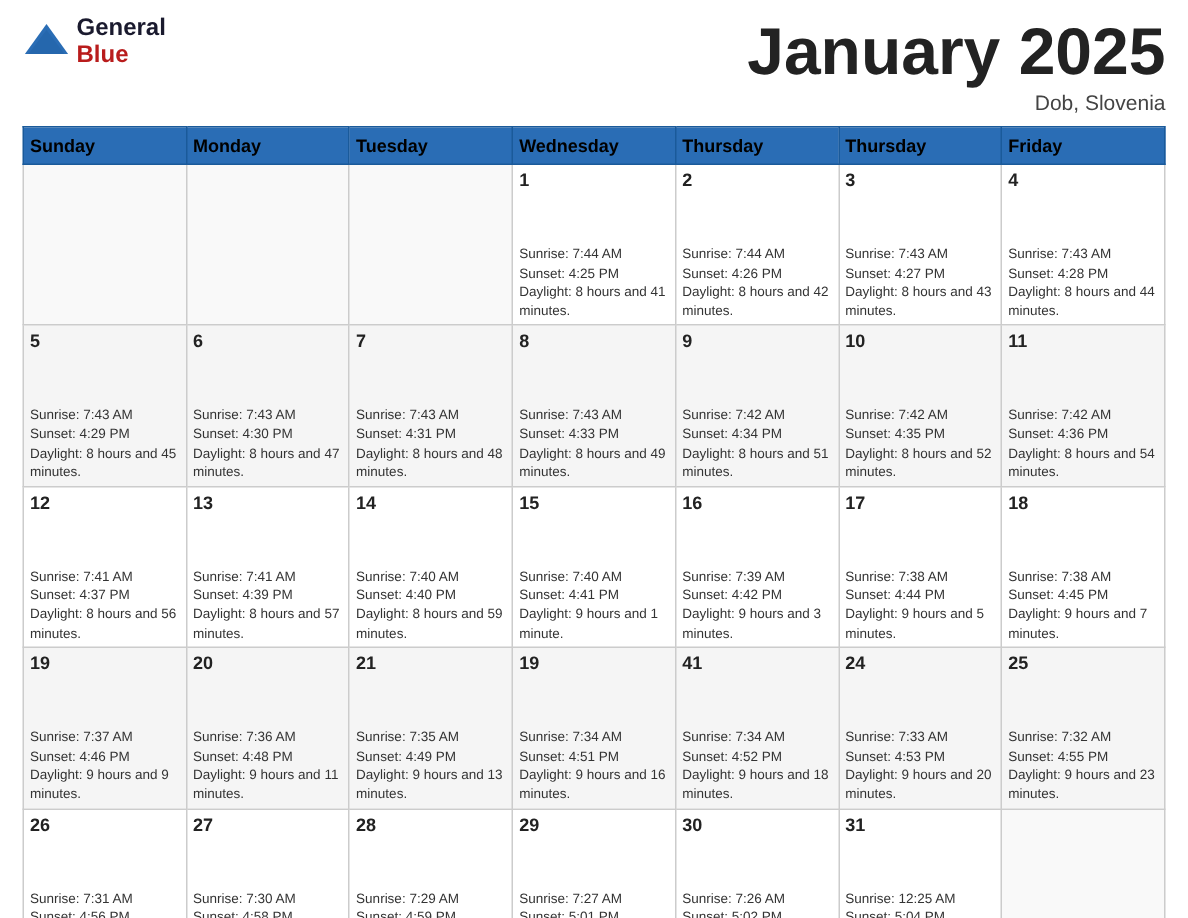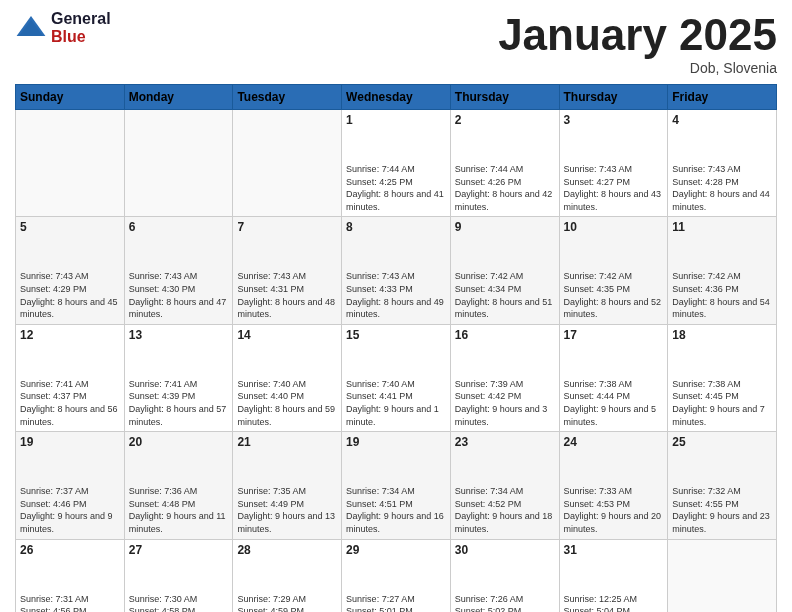--- a/index.html
+++ b/index.html
@@ -281,21 +281,21 @@
 and 13 minutes.</div>
           </td>
           <td>
             <span class="day-number">19</span>
             <div class="day-info">Sunrise: 7:34 AM
 Sunset: 4:51 PM
 Daylight: 9 hours
 and 16 minutes.</div>
           </td>
           <td>
-            <span class="day-number">23</span>
+            <span class="day-number">41</span>
             <div class="day-info">Sunrise: 7:34 AM
 Sunset: 4:52 PM
 Daylight: 9 hours
 and 18 minutes.</div>
           </td>
           <td>
             <span class="day-number">24</span>
             <div class="day-info">Sunrise: 7:33 AM
 Sunset: 4:53 PM
 Daylight: 9 hours

